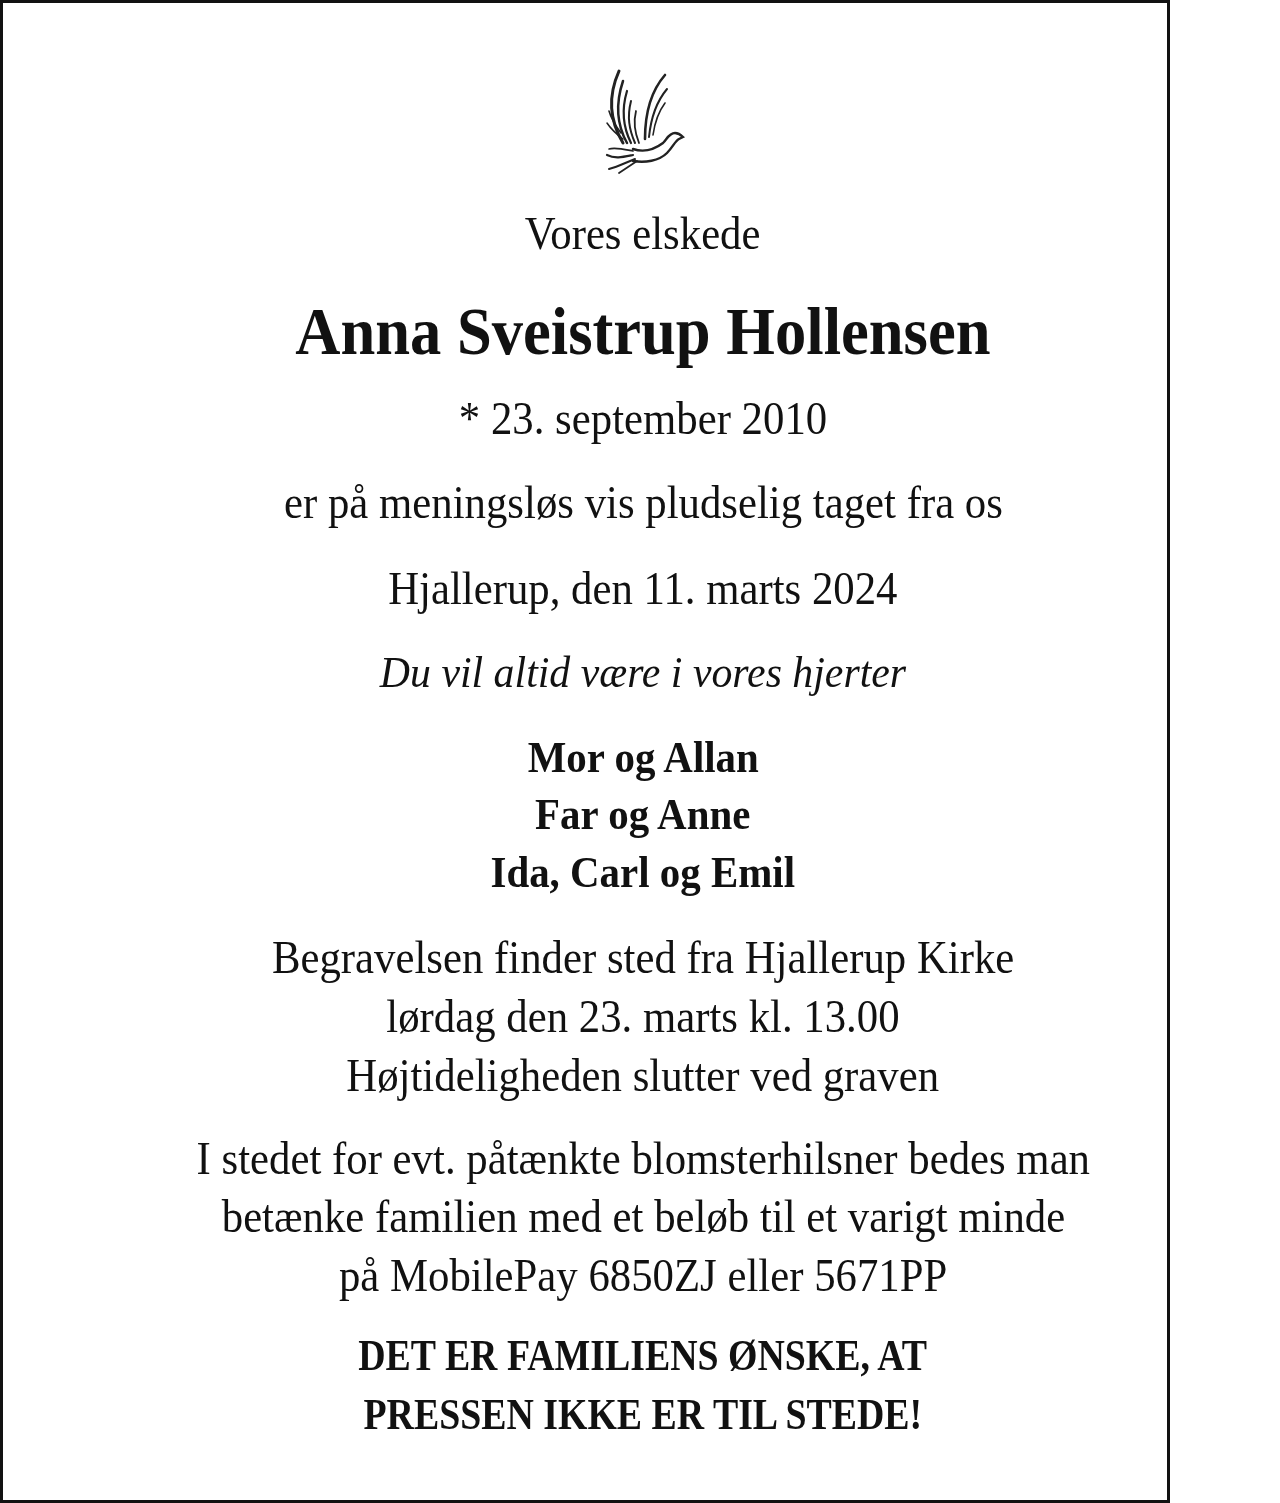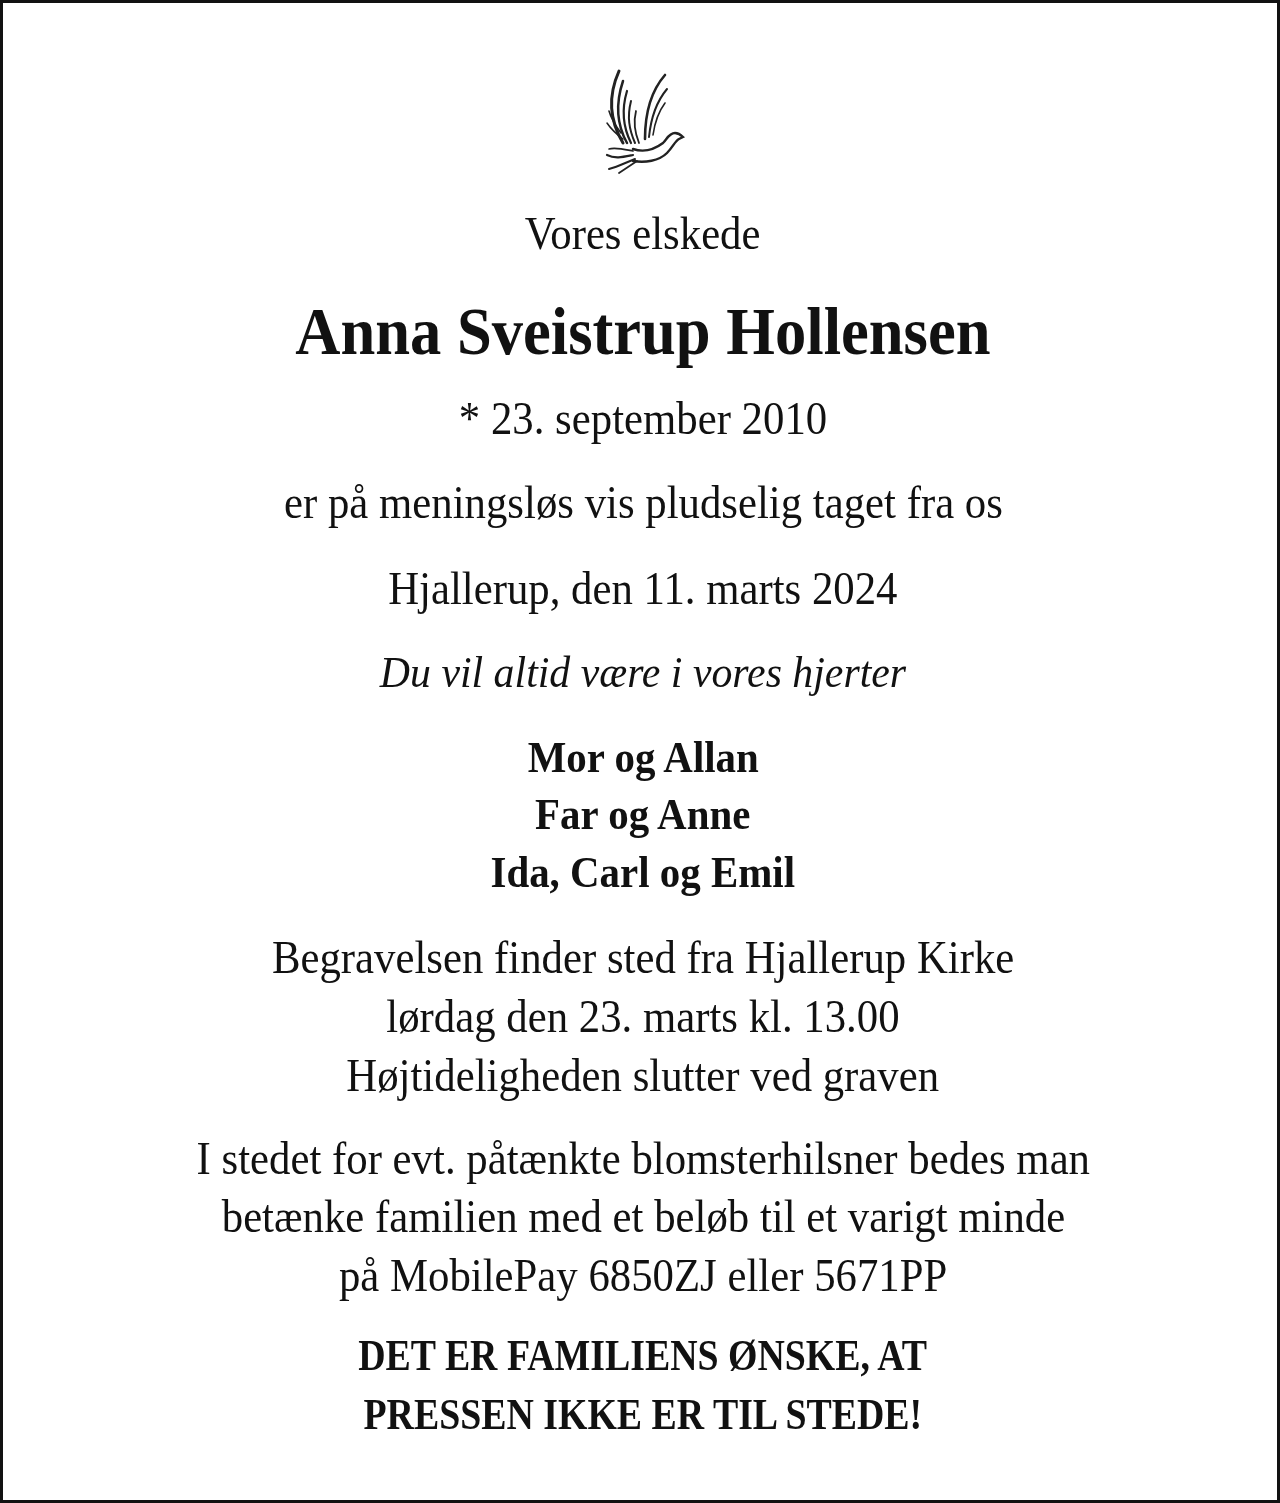--- a/index.html
+++ b/index.html
@@ -1,18 +1,18 @@
 <!DOCTYPE html>
 <html><head>
 <meta charset="utf-8">
 <style>
   html, body { margin: 0; padding: 0; background: #ffffff; }
   body { width: 1280px; height: 1503px; position: relative; overflow: hidden; }
   .frame {
-    position: absolute; left: 0; top: 0; width: 1280px; height: 1503px;
+    position: absolute; left: 0; top: 0; width: 1170px; height: 1503px;
     box-sizing: border-box; border: 3px solid #111111; background: #ffffff;
   }
   .line {
     position: absolute; left: 0; width: 1280px; text-align: center;
     font-family: "Liberation Serif", "DejaVu Serif", serif;
     color: #111111; white-space: nowrap; line-height: 1;
   }
   .line span { display: inline-block; transform-origin: center; }
   .reg { font-size: 46px; }
   .reg span { transform: scaleX(0.93); }

